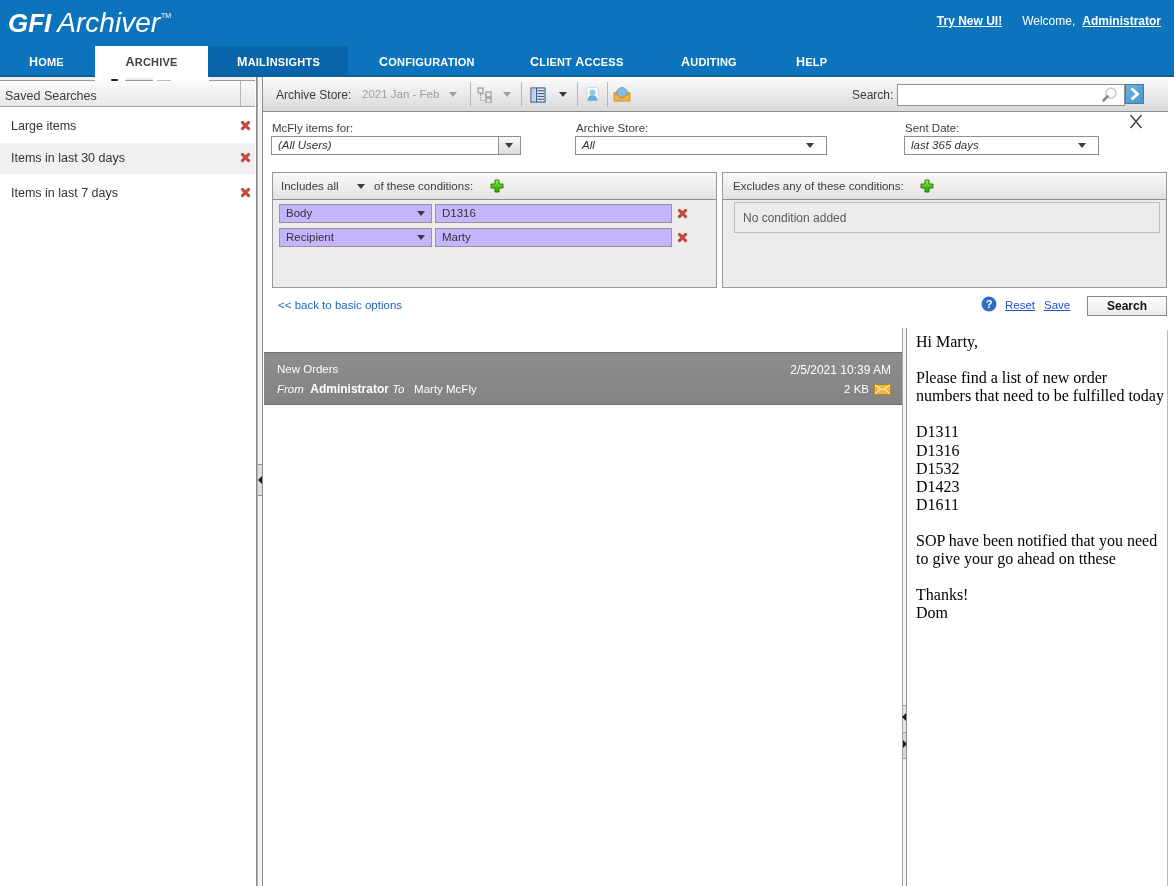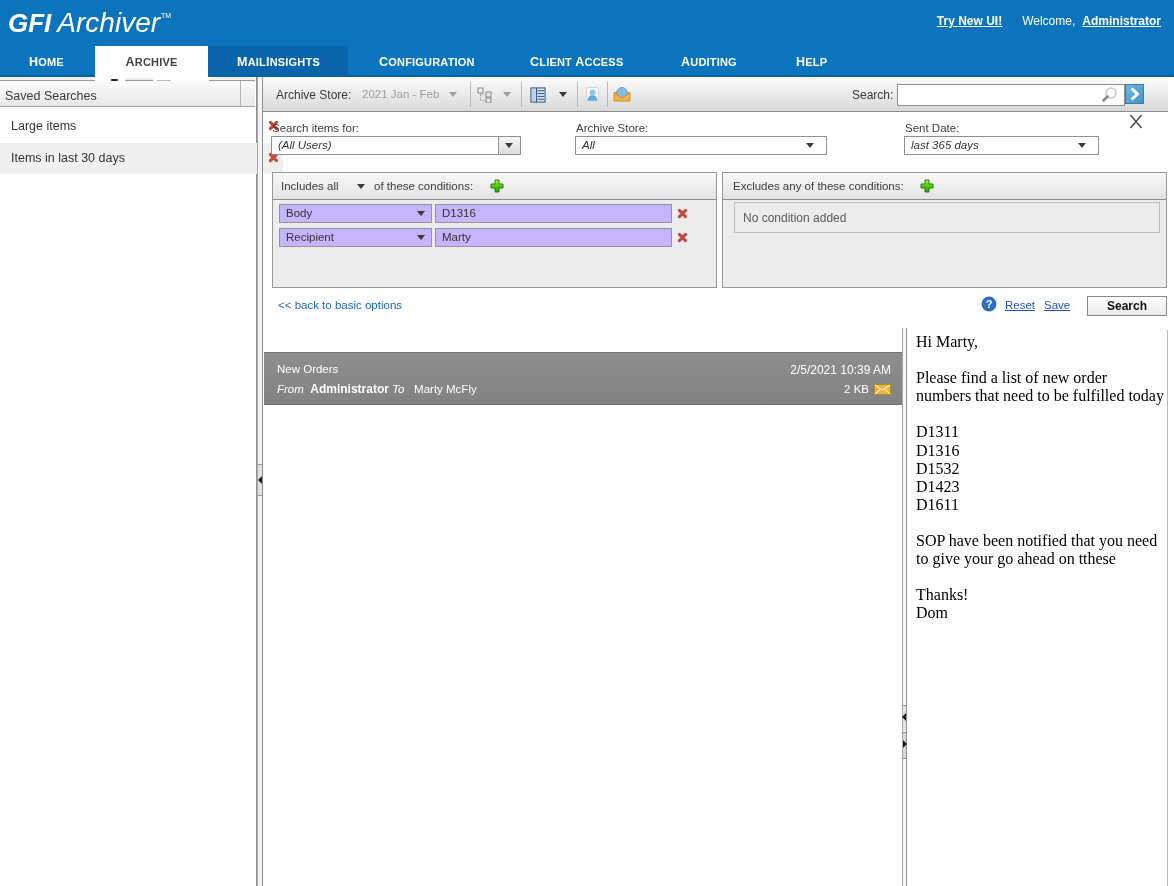--- a/index.html
+++ b/index.html
@@ -33,21 +33,21 @@
   #artifact .t2{position:absolute;left:62px;top:2.5px;width:14px;height:1px;background:#bbb;}
 
   
   #side{left:0;top:77px;width:256px;height:809px;background:#fff;border-right:1px solid #8f8f8f;}
   #sidepre{position:absolute;left:0;top:0;width:255px;height:3px;background:#f0f0f0;}
   #sidehdr{position:absolute;left:0;top:3px;width:255px;height:25px;
            background:linear-gradient(#fbfbfb,#e7e7e7);
            border-top:1px solid #9a9a9a;border-bottom:1px solid #a3a3a3;}
   #sidehdr .t{position:absolute;left:5px;top:8px;font-size:12.5px;color:#3c3c3c;}
   #sidehdr .sep{position:absolute;left:240px;top:0;width:1px;height:25px;background:#b5b5b5;}
-  .srow{position:absolute;left:0;width:255px;padding-left:28px;}
+  .srow{position:absolute;left:0;width:255px;}
   .srow .lbl{position:absolute;left:11px;font-size:12.5px;color:#333;}
   .srow.sel{background:#f0f0f0;}
   .redx{position:absolute;right:4px;width:11px;height:11px;}
 
   
   #split1{left:257px;top:77px;width:4px;height:809px;background:#f4f4f4;
           border-left:1px solid #aaa;border-right:1px solid #8f8f8f;}
   #split1 .grip{position:absolute;left:0;top:387px;width:4px;height:30px;background:#e0e0e0;border-top:1px solid #999;border-bottom:1px solid #999;}
   #split1 .tri{position:absolute;left:0px;top:399px;width:0;height:0;
                border-top:4px solid transparent;border-bottom:4px solid transparent;border-right:4px solid #1a1a1a;}
@@ -159,20 +159,26 @@
       <svg class="redx" style="top:10px;" viewBox="0 0 12 12">
           <path d="M2.6 2.6 L9.4 9.4 M9.4 2.6 L2.6 9.4" stroke="#c24a42" stroke-width="3.4" stroke-linecap="round" fill="none"></path>
         </svg>
       </div>
     <div class="srow sel" style="top:66px;height:31px;">
         <span class="lbl" style="top:8px;">Items in last 30 days</span>
       <svg class="redx" style="top:9px;" viewBox="0 0 12 12">
           <path d="M2.6 2.6 L9.4 9.4 M9.4 2.6 L2.6 9.4" stroke="#c24a42" stroke-width="3.4" stroke-linecap="round" fill="none"></path>
         </svg>
       </div>
+    <div class="srow" style="top:100px;height:33px;">
+        <span class="lbl" style="top:9px;">Items in last 7 days</span>
+      <svg class="redx" style="top:10px;" viewBox="0 0 12 12">
+          <path d="M2.6 2.6 L9.4 9.4 M9.4 2.6 L2.6 9.4" stroke="#c24a42" stroke-width="3.4" stroke-linecap="round" fill="none"></path>
+        </svg>
+      </div>
   </div>
   <div class="abs" id="split1">
       <div class="grip"></div>
       <div class="tri"></div>
     </div>
 
   <div class="abs" id="tbar">
     <span class="lab" style="left:13px;">Archive Store:</span>
     <span class="lab dis" style="left:99px;">2021 Jan - Feb</span>
     <span class="darr gray" style="left:186px;top:14px;"></span>
@@ -215,21 +221,21 @@
         <path d="M7.5 9.5 L3.5 13.5" stroke="#888" stroke-width="2.6" stroke-linecap="round"></path>
       </svg>
     </span>
     <span id="gobtn">
         <svg width="17" height="18" viewBox="0 0 17 18" style="position:absolute;left:0;top:0;">
           <path d="M5.5 3.5 L11.5 9 L5.5 14.5" fill="none" stroke="#fff" stroke-width="3"></path>
         </svg>
       </span>
   </div>
 
-  <span class="flabel abs" style="left:272px;top:122px;">Search items for:</span>
+  <span class="flabel abs" style="left:272px;top:122px;">McFly items for:</span>
   <span class="flabel abs" style="left:576px;top:122px;">Archive Store:</span>
   <span class="flabel abs" style="left:905px;top:122px;">Sent Date:</span>
   <div class="combo" style="left:271px;top:136px;width:248px;">
     <span class="txt">(All Users)</span>
       <span class="btn">
         <span class="darr"></span>
       </span>
     </div>
   <div class="combo" style="left:575px;top:136px;width:250px;">
     <span class="txt">All</span>

